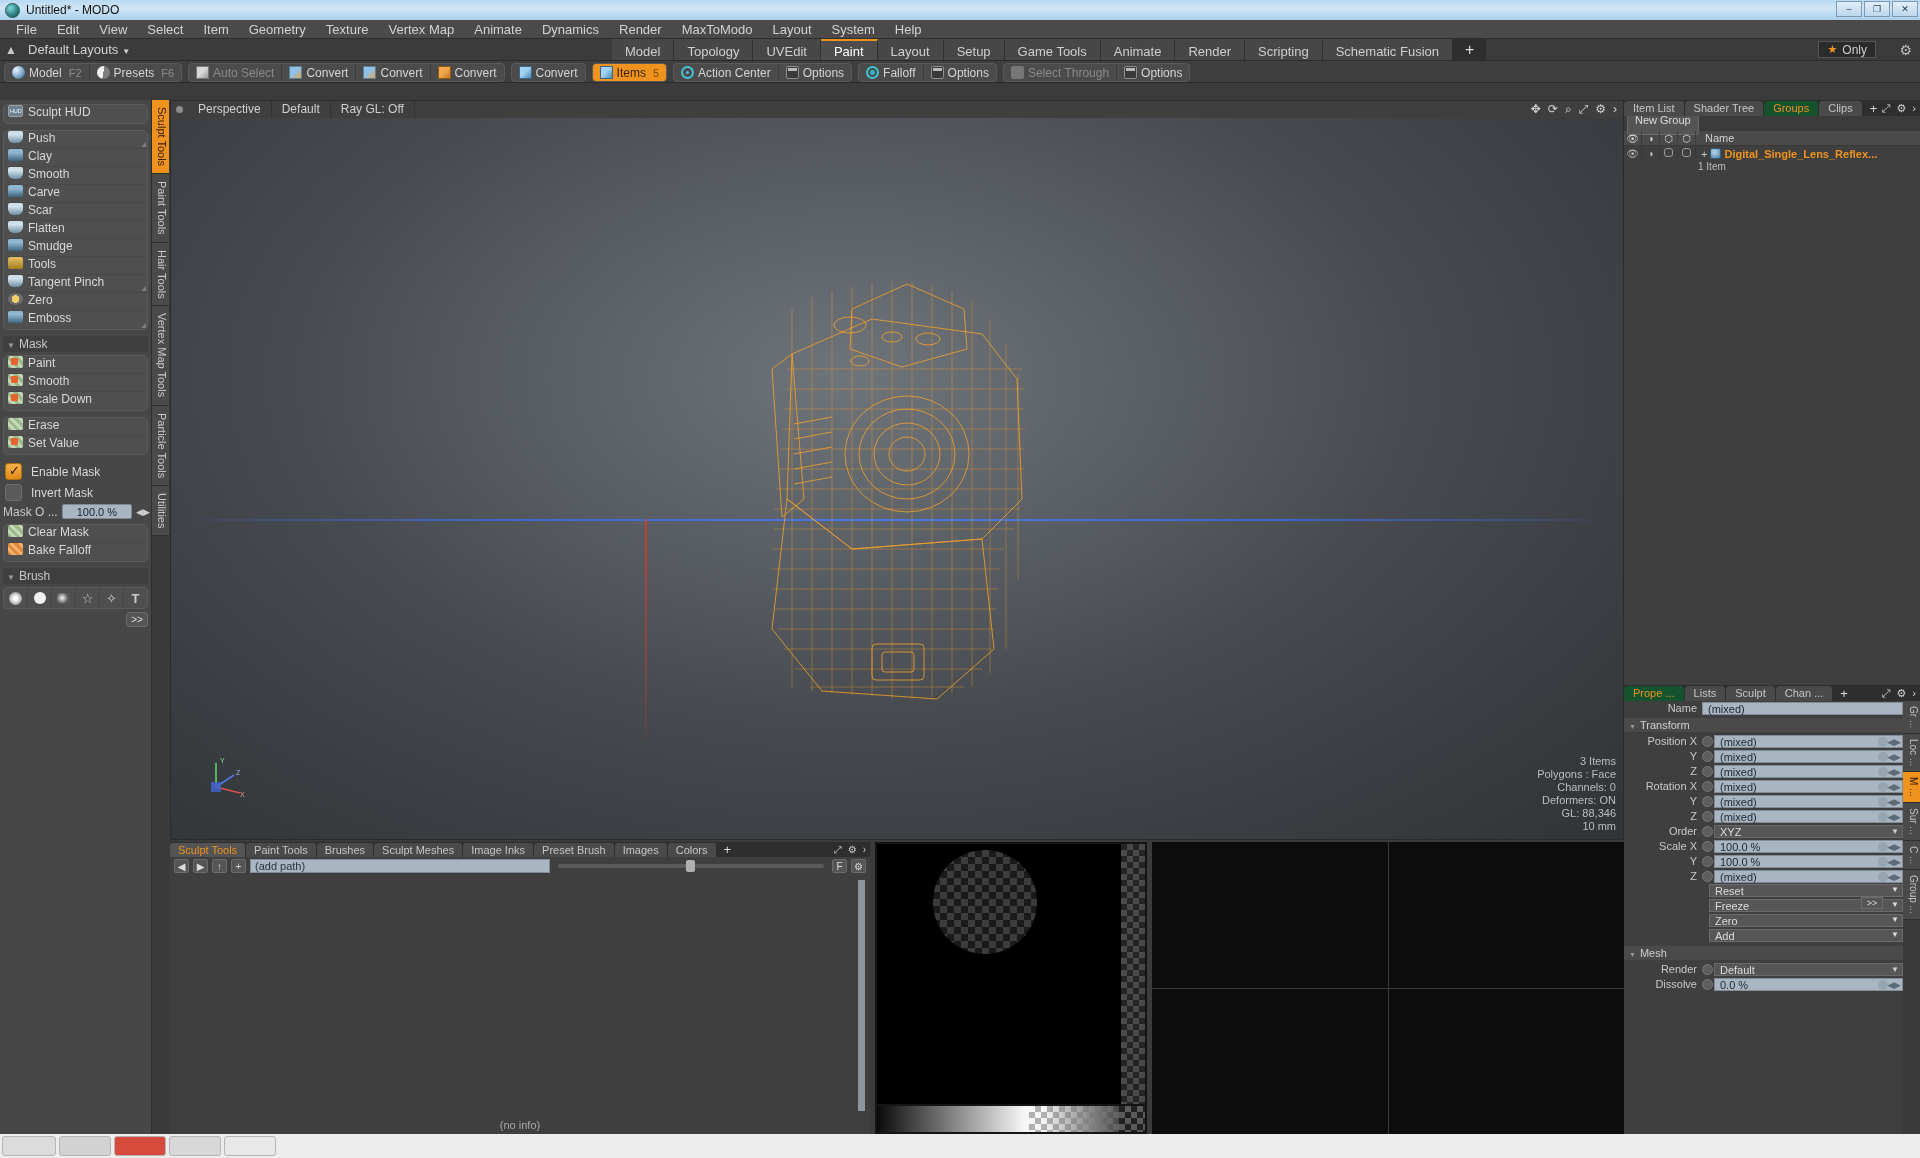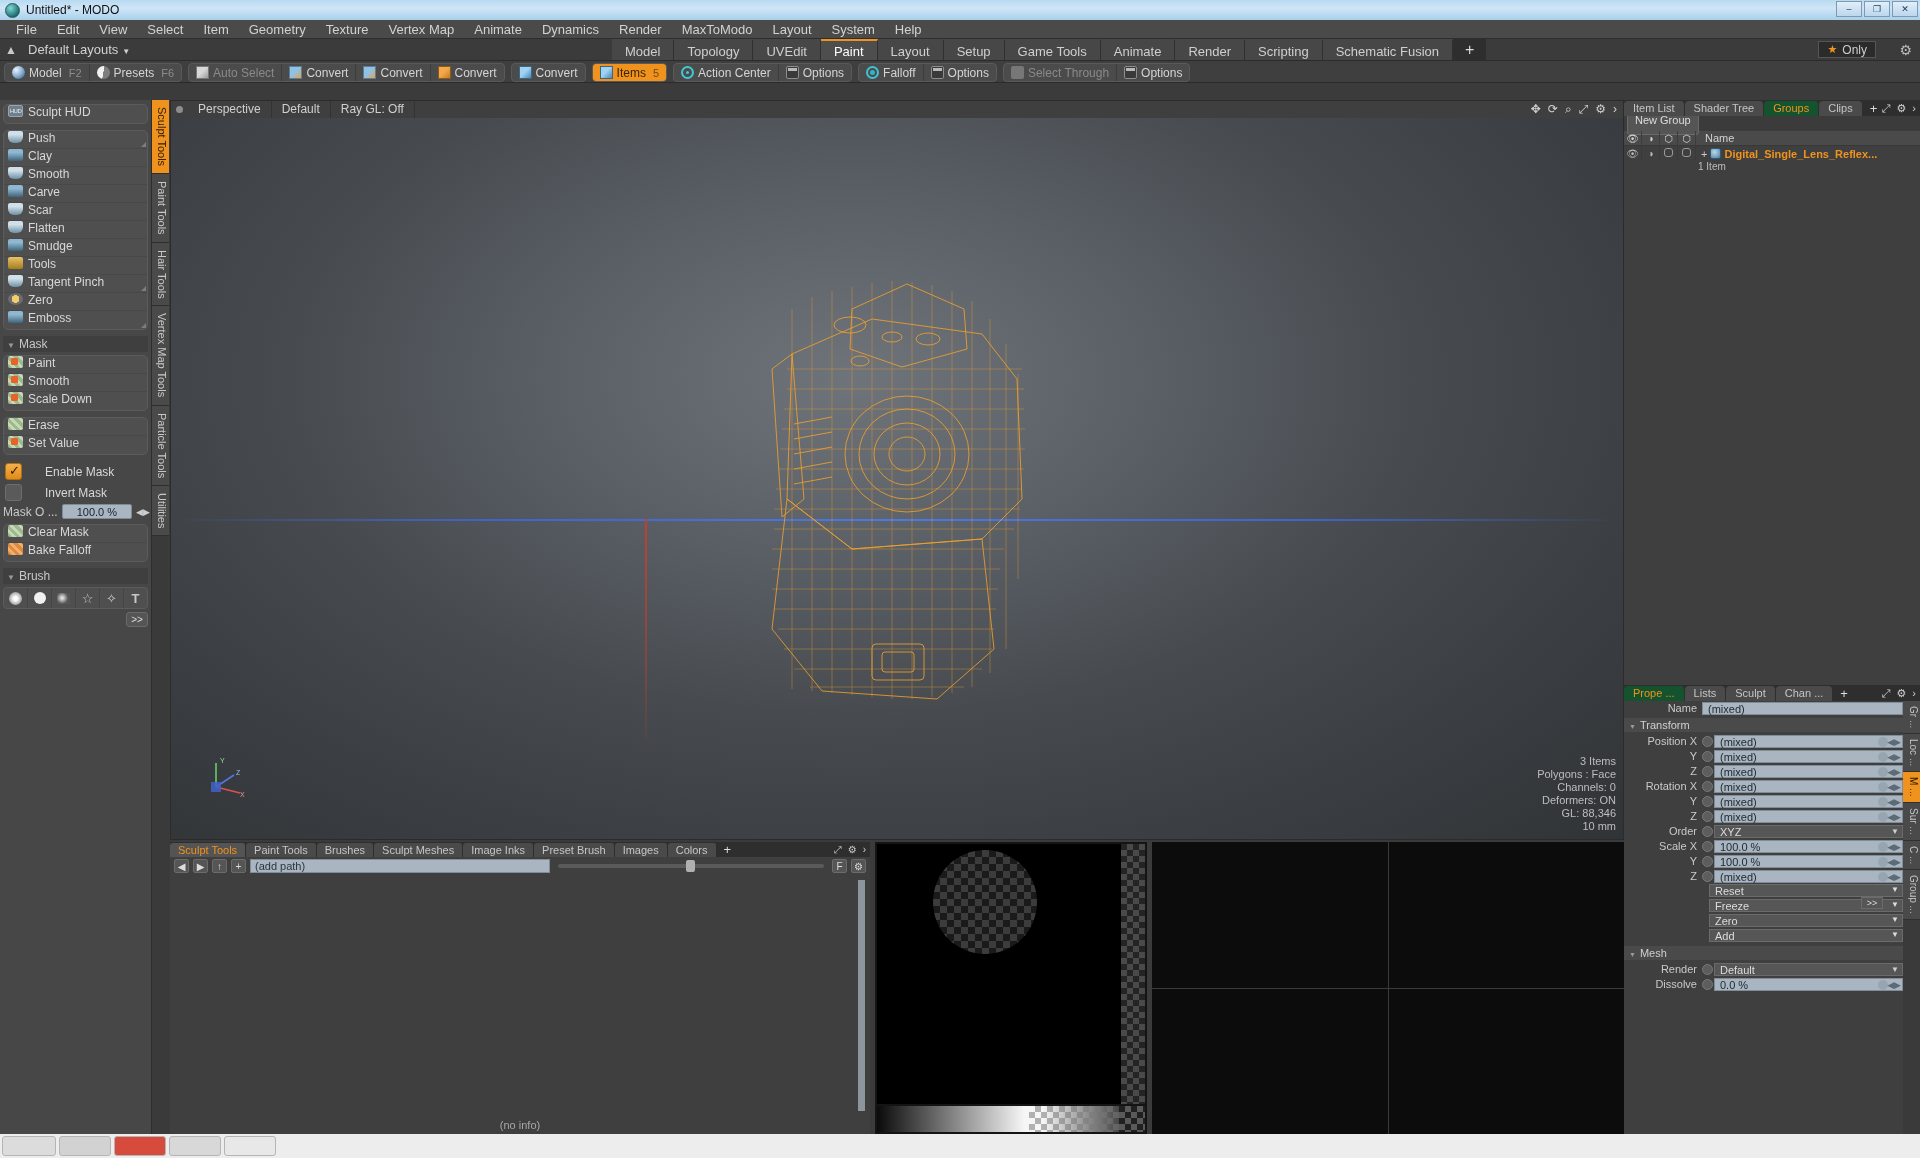--- a/index.html
+++ b/index.html
@@ -136,21 +136,21 @@
   .si-mask { background: repeating-linear-gradient(45deg,#9fb98f 0 3px,#c6d9b7 3px 6px); position:relative;}
   .si-mask:after{content:"";position:absolute;left:3px;top:2px;width:7px;height:7px;background:#e8632a;border-radius:1px;}
   .si-maskg { background: repeating-linear-gradient(45deg,#9fb98f 0 3px,#c6d9b7 3px 6px); }
   .si-masko { background: repeating-linear-gradient(45deg,#e08a3c 0 3px,#f2b070 3px 6px); }
   .lp-header {
     height: 16px; line-height:16px; font-size:12px; color:#c8c8c8;
     padding-left: 4px; background:#3f3f3f; margin-bottom: 3px;
   }
   .lp-header .tri { font-size:8px; color:#999; margin-right:4px;}
   .lp-check {
-    height:21px; display:flex; align-items:center; gap:23px; padding-left:2px; font-size:12px; color:#d8d8d8;
+    height:21px; display:flex; align-items:center; gap:9px; padding-left:2px; font-size:12px; color:#d8d8d8;
   }
   .chk { width:17px;height:17px; border-radius:3px; background:#5a5a5a; border:1px solid #6d6d6d; flex:none;}
   .chk.on { background: linear-gradient(to bottom,#f5b049,#e08b18); border:1px solid #b06f10; position:relative;}
   .chk.on:after { content:"✓"; position:absolute; left:3px; top:-1px; color:#2d1b00; font-size:13px;}
   .lp-slider { height:17px; display:flex; align-items:center; gap:4px; margin-bottom: 4px;}
   .lp-slider .lbl { font-size:12px; color:#c8c8c8; white-space:nowrap;}
   .lp-val {
     flex:1; height:15px; background:#a9b6c1; border:1px solid #7e8b96; border-radius:2px;
     color:#16222c; font-size:11px; text-align:center; line-height:14px;
   }

